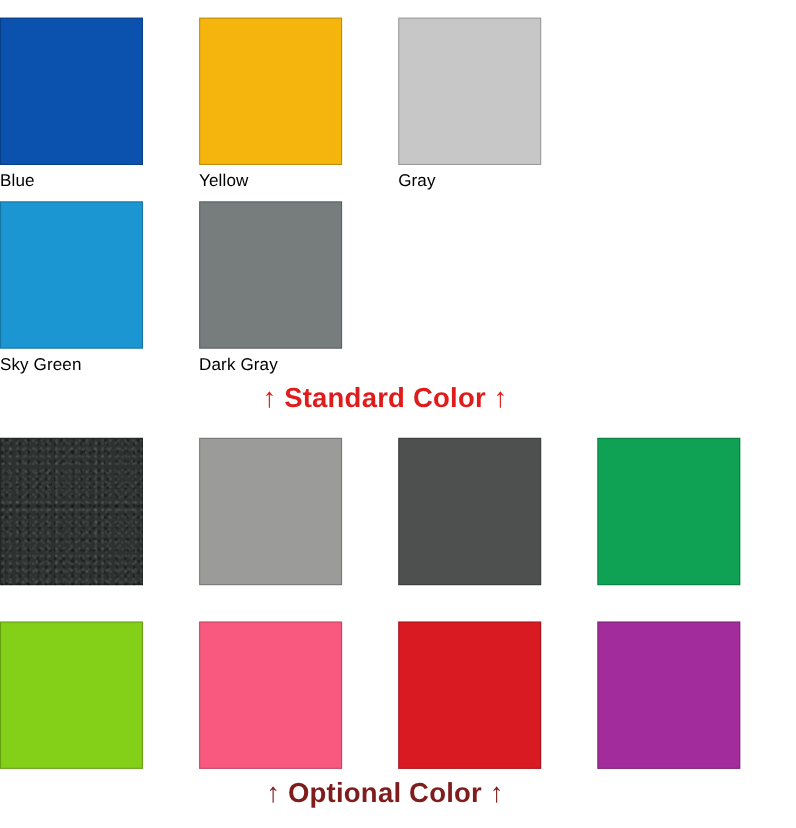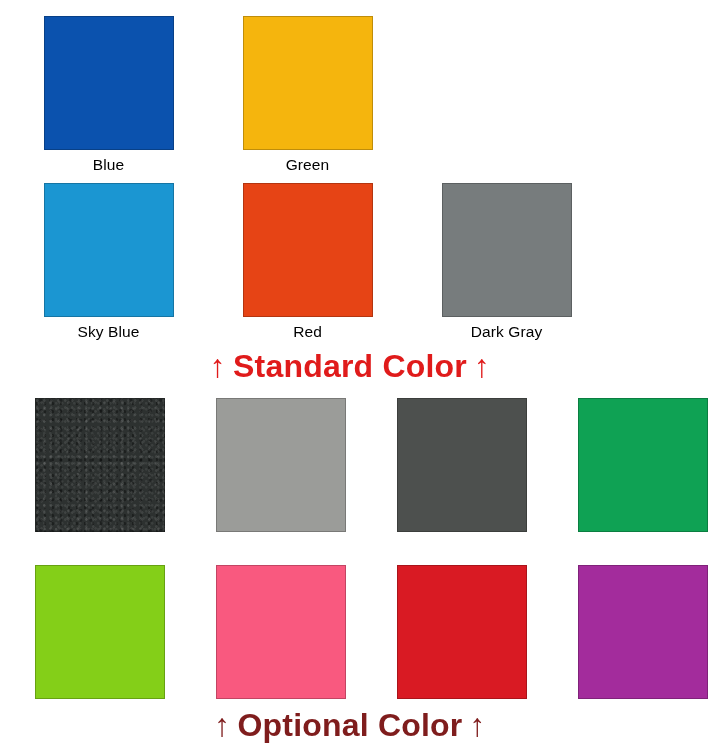--- a/index.html
+++ b/index.html
@@ -26,22 +26,21 @@
     position: absolute;
     left: 0;
     width: 724px;
     display: flex;
   }
 
   .swatch-cell {
     width: 181px;
     display: flex;
     flex-direction: column;
-    align-items: center;
-    margin-left: 18px;
+    align-items: flex-start;
   }
 
   .swatch {
     width: 130px;
     height: 134px;
     box-sizing: border-box;
     border: 1px solid rgba(0, 0, 0, 0.22);
   }
 
   .swatch-label {
@@ -67,21 +66,21 @@
     background-size: 7px 7px, 9px 9px, 6px 6px, 11px 11px, 8px 8px, 10px 10px;
   }
 
   
   .caption {
     position: absolute;
     left: 0;
     width: 700px;
     text-align: center;
     color: #e01b1b;
-    font-size: 32px;
+    font-size: 25px;
     font-weight: bold;
     letter-spacing: 0.2px;
     white-space: nowrap;
   }
 
   .caption .arrow {
     font-weight: bold;
     display: inline-block;
     padding: 0 7px;
   }
@@ -99,32 +98,32 @@
 
 <div class="chart">
 
   <div class="swatch-row" id="row-standard-1">
     <div class="swatch-cell">
       <div class="swatch" style="background-color: rgb(11, 82, 174);"></div>
       <div class="swatch-label">Blue</div>
     </div>
     <div class="swatch-cell">
       <div class="swatch" style="background-color: rgb(245, 181, 13);"></div>
-      <div class="swatch-label">Green</div>
+      <div class="swatch-label">Yellow</div>
+    </div>
+    <div class="swatch-cell">
+      <div class="swatch" style="background-color: rgb(198, 199, 198);"></div>
+      <div class="swatch-label">Gray</div>
     </div>
   </div>
 
   <div class="swatch-row" id="row-standard-2">
     <div class="swatch-cell">
       <div class="swatch" style="background-color: rgb(27, 150, 210);"></div>
-      <div class="swatch-label">Sky Blue</div>
-    </div>
-    <div class="swatch-cell">
-      <div class="swatch" style="background-color: rgb(230, 68, 21);"></div>
-      <div class="swatch-label">Red</div>
+      <div class="swatch-label">Sky Green</div>
     </div>
     <div class="swatch-cell">
       <div class="swatch" style="background-color: rgb(119, 124, 125);"></div>
       <div class="swatch-label">Dark Gray</div>
     </div>
   </div>
 
   <div class="caption" id="caption-standard" style="color: rgb(224, 27, 27);">
     <span class="arrow">↑</span><span>Standard Color</span><span class="arrow">↑</span>
   </div>

